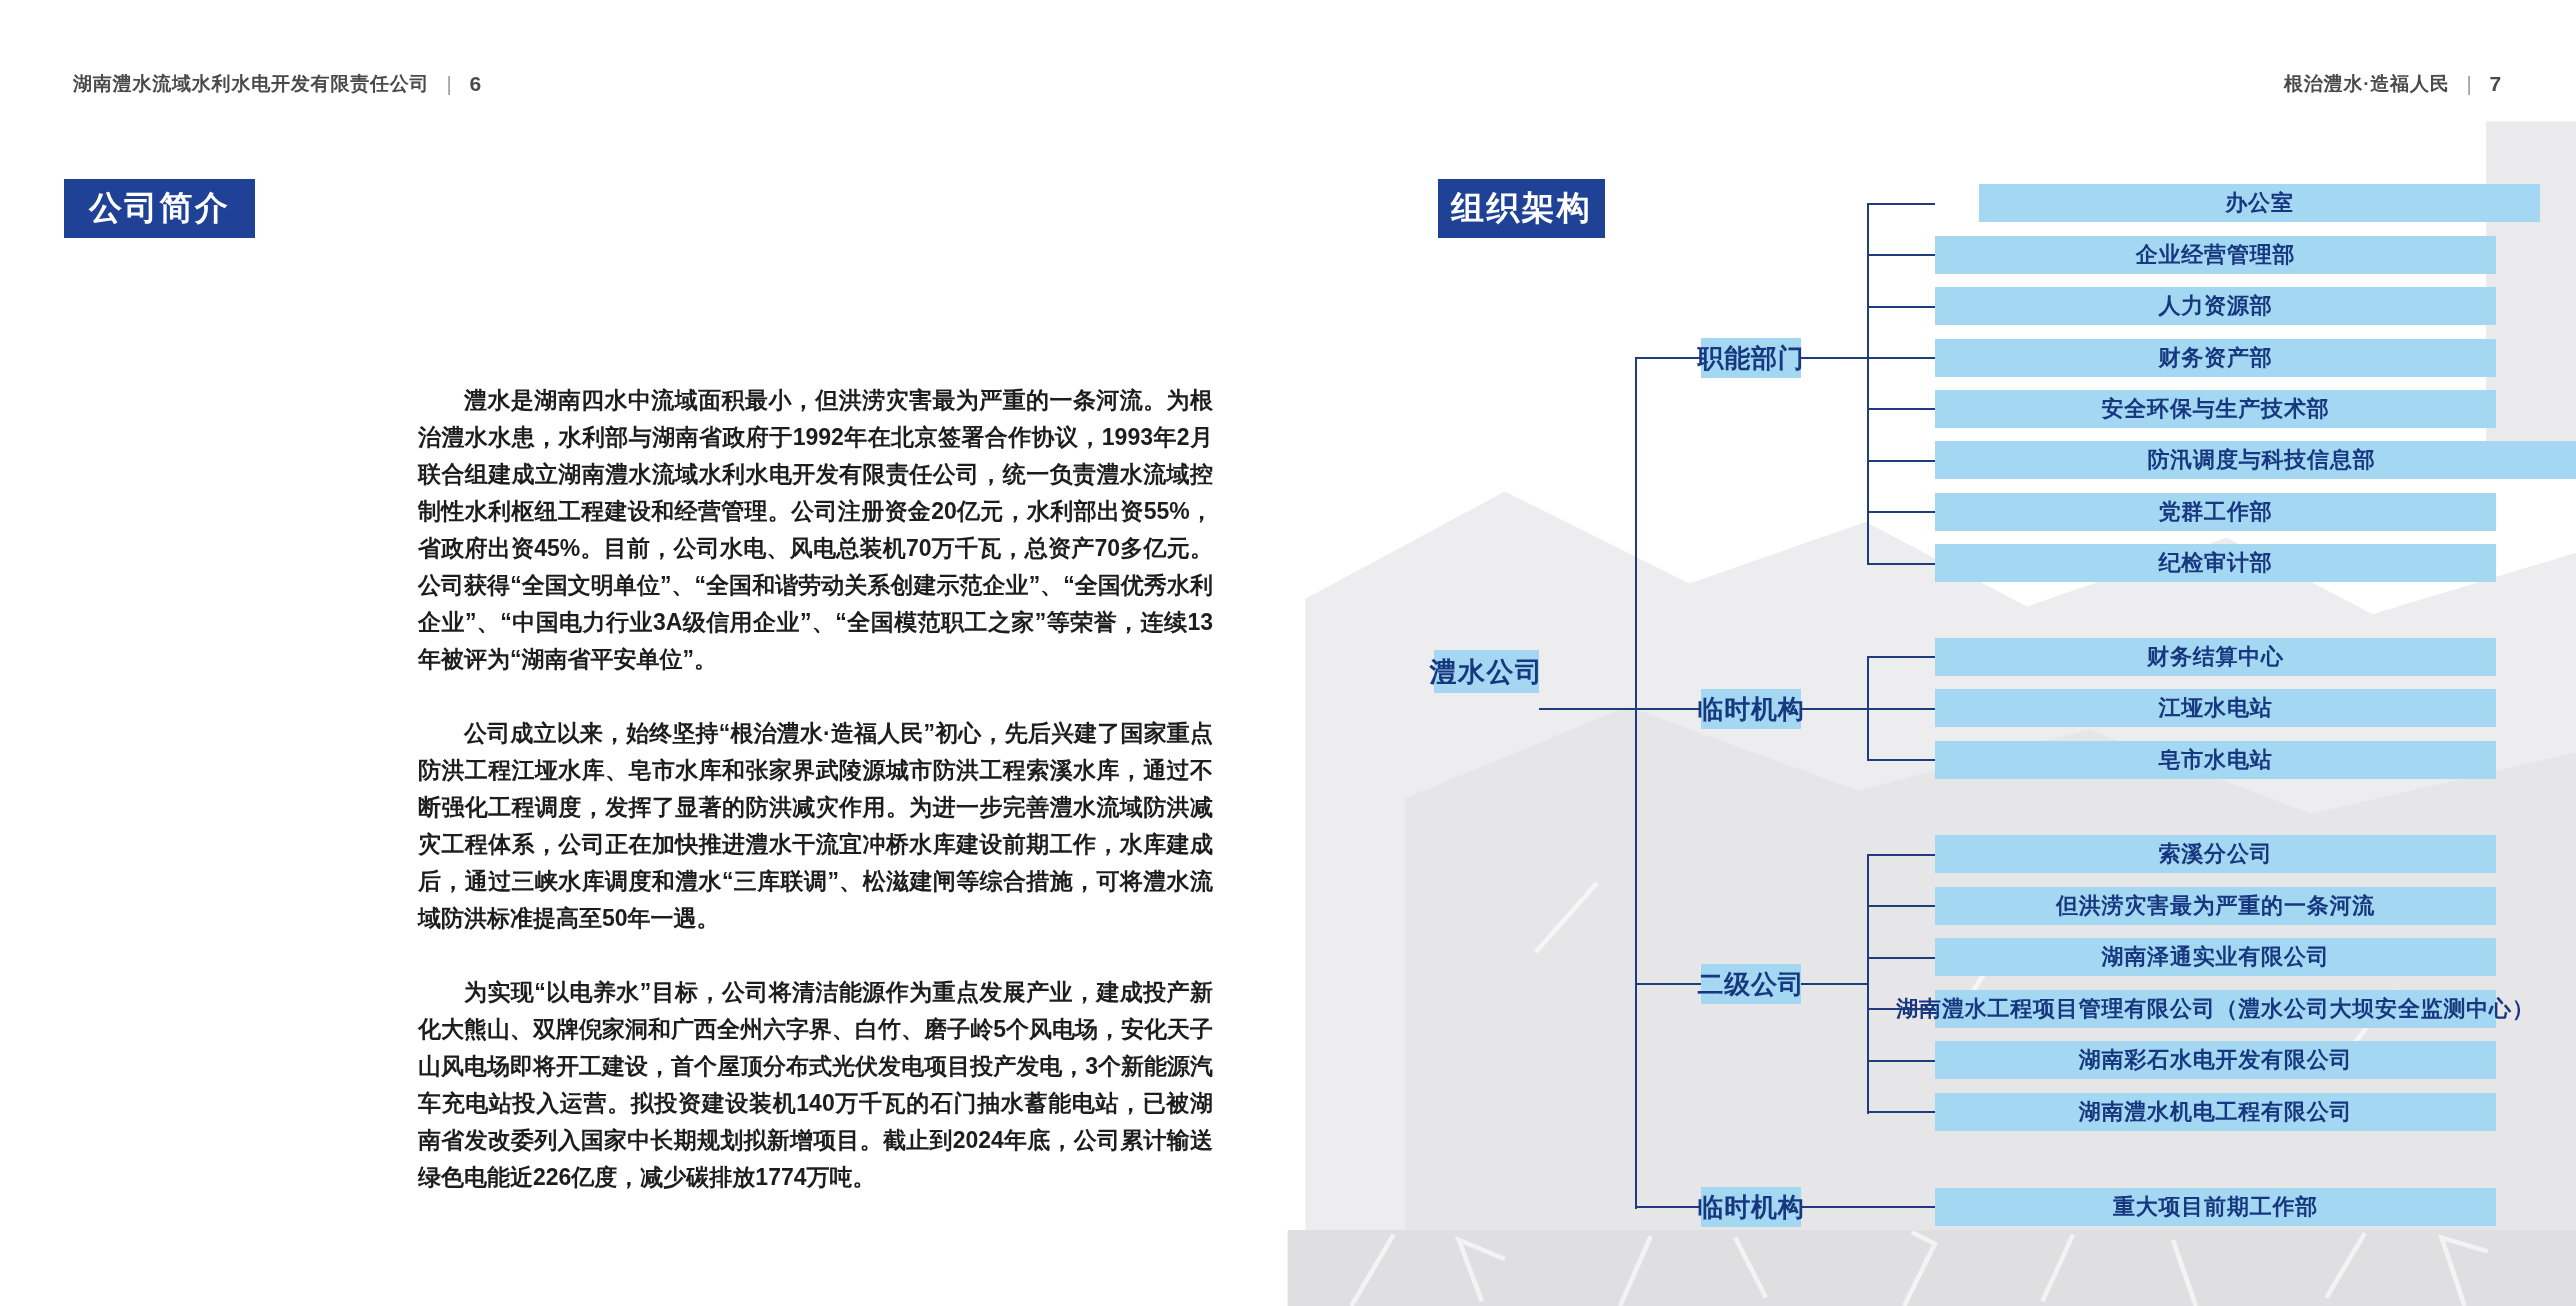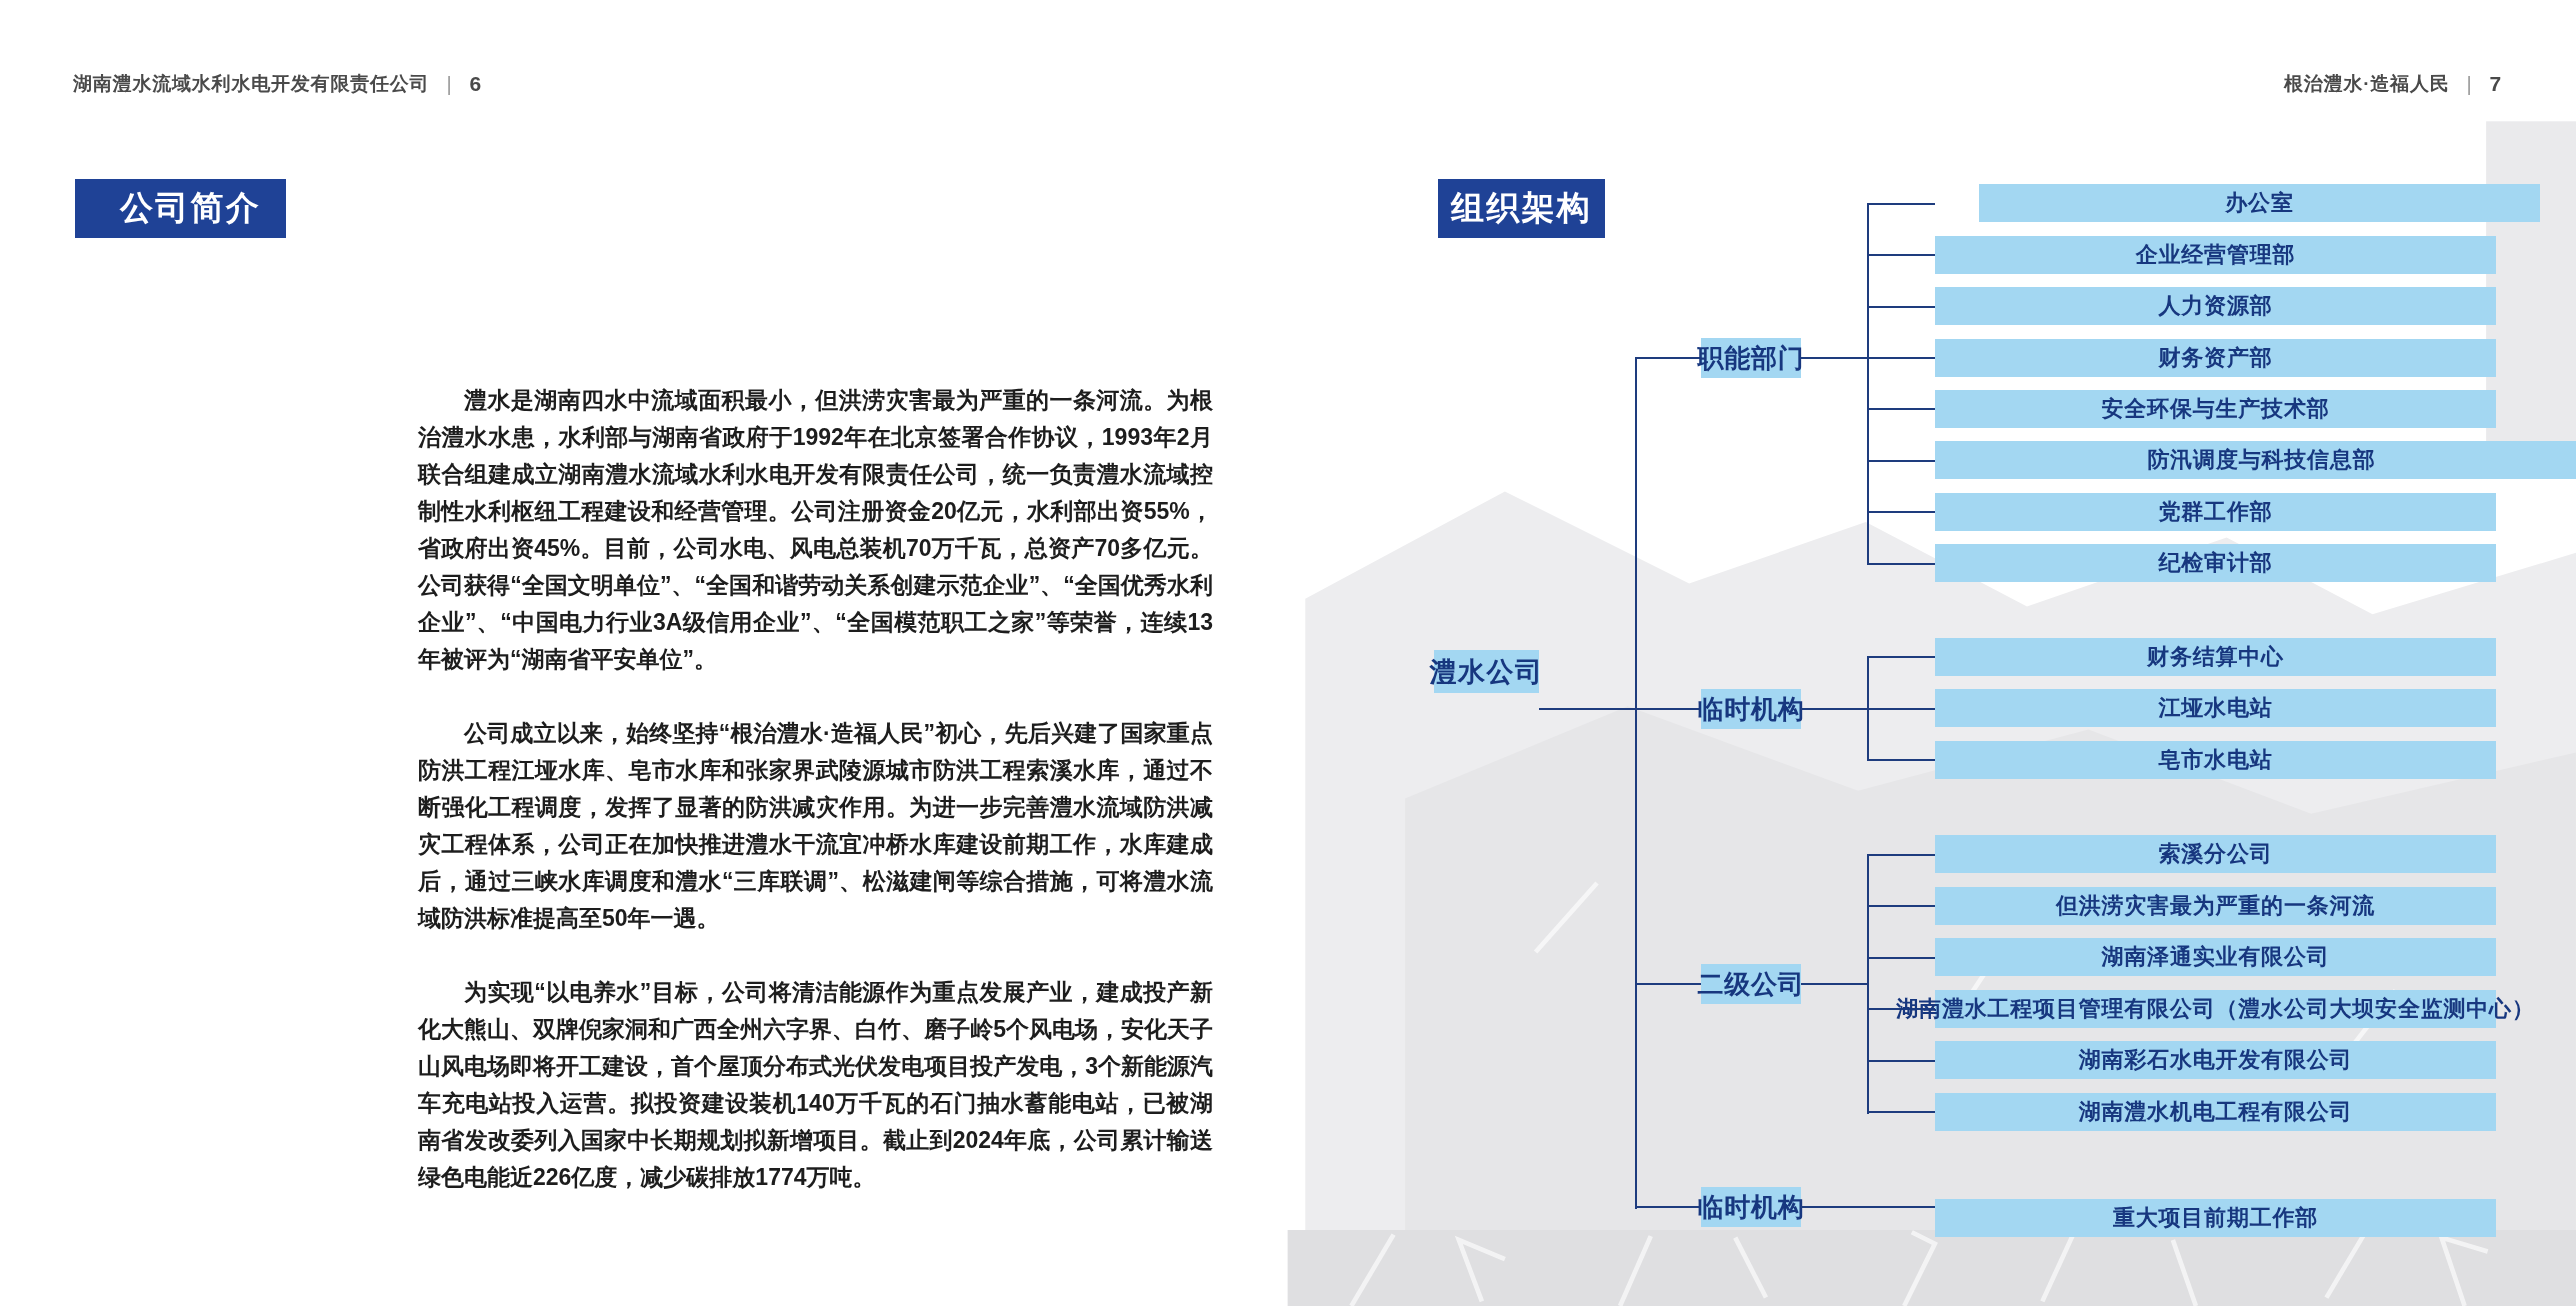--- a/index.html
+++ b/index.html
@@ -16,21 +16,21 @@
   .page-header .sep{margin:0 17px;color:#9a9a9a;font-weight:normal;font-size:20px;}
   .page-header .pnum{font-size:21px;color:#4a4a4a;}
   #header-left{left:73px;}
   #header-right{right:74px;}
   
   .section-title{
     position:absolute;top:179px;height:59px;background:#1f4296;color:#ffffff;
     display:flex;align-items:center;justify-content:center;
     font-size:33px;font-weight:bold;letter-spacing:2.3px;
   }
-  #title-left{left:75px;width:191px;padding-left:20px;}
+  #title-left{left:64px;width:191px;}
   #title-right{left:1438px;width:167px;}
   
   #body-text{
     position:absolute;left:418px;top:382px;width:795px;
     font-size:23px;line-height:37px;color:#1d1d1d;font-weight:700;
     text-align:justify;
   }
   #body-text p{margin:0 0 37px 0;text-indent:2em;}
   
   #org-chart{position:absolute;left:0;top:0;width:2576px;height:1306px;z-index:2;}
@@ -134,15 +134,15 @@
     <div class="org-line" style="left: 1867px; top: 1111px; width: 68px; height: 2.3px;"></div>
     <div class="org-node org-bar" style="left: 1935px; top: 835px; width: 561px; height: 38px;">索溪分公司</div>
     <div class="org-node org-bar" style="left: 1935px; top: 887px; width: 561px; height: 38px;">但洪涝灾害最为严重的一条河流</div>
     <div class="org-node org-bar" style="left: 1935px; top: 938px; width: 561px; height: 38px;">湖南泽通实业有限公司</div>
     <div class="org-node org-bar" style="left: 1935px; top: 990px; width: 561px; height: 38px;">湖南澧水工程项目管理有限公司（澧水公司大坝安全监测中心）</div>
     <div class="org-node org-bar" style="left: 1935px; top: 1041px; width: 561px; height: 38px;">湖南彩石水电开发有限公司</div>
     <div class="org-node org-bar" style="left: 1935px; top: 1093px; width: 561px; height: 38px;">湖南澧水机电工程有限公司</div>
     <div class="org-line" style="left: 1635px; top: 1206px; width: 66px; height: 2.3px;"></div>
     <div class="org-node org-cat" style="left: 1701px; top: 1187px; width: 100px; height: 40px;">临时机构</div>
     <div class="org-line" style="left: 1801px; top: 1206px; width: 134px; height: 2.3px;"></div>
-    <div class="org-node org-bar" style="left: 1935px; top: 1188px; width: 561px; height: 38px; margin-top: 11px;">重大项目前期工作部</div>
+    <div class="org-node org-bar" style="left: 1935px; top: 1188px; width: 561px; height: 38px;">重大项目前期工作部</div>
   </div>
 
 
 </body></html>

